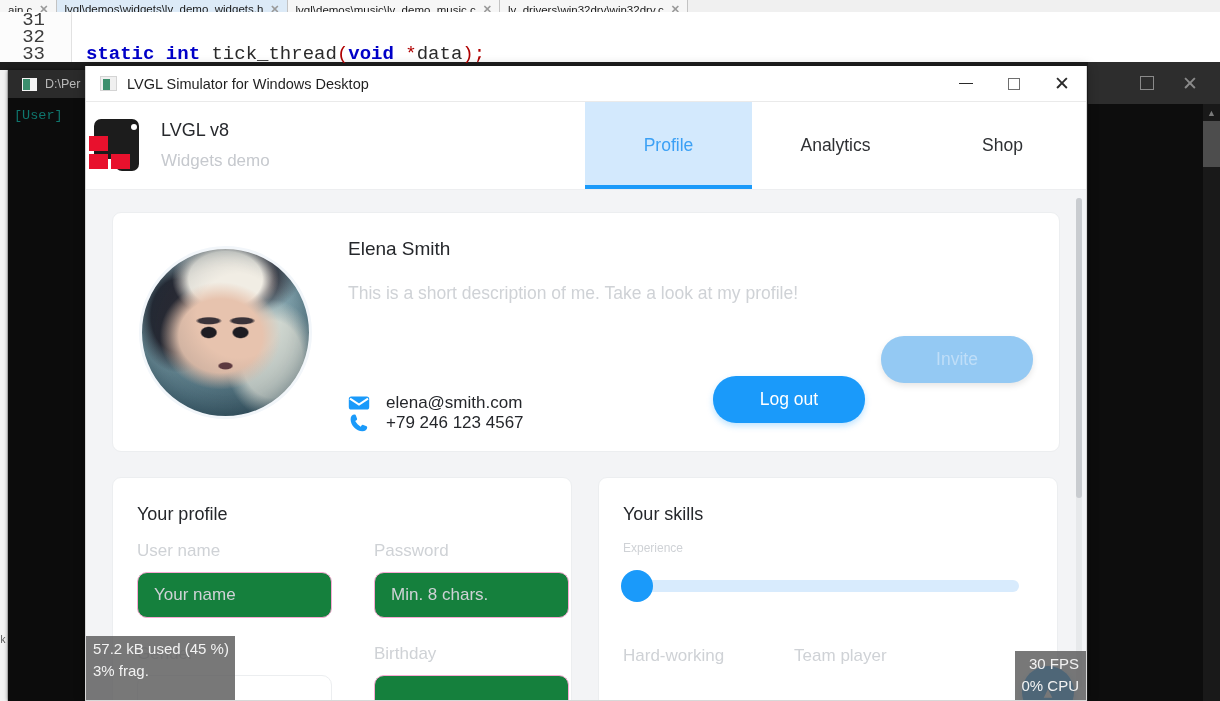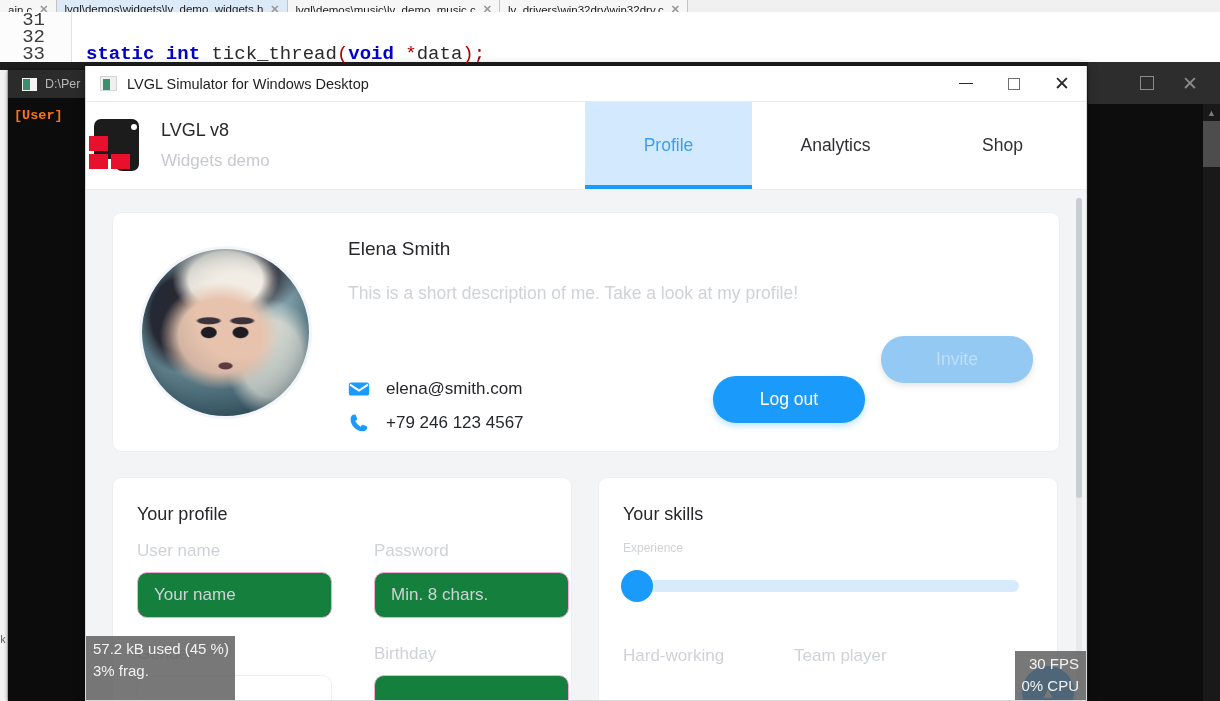--- a/index.html
+++ b/index.html
@@ -58,21 +58,21 @@
   .console-ico {
     width: 15px; height: 13px; background: #f4f4f4;
     display: inline-block; position: relative; flex: none;
   }
   .console-ico::before {
     content: ""; position: absolute; left: 1px; top: 1px;
     width: 7px; height: 11px; background: #3b8f6e;
   }
   .console-body { padding: 10px 0 0 6px; font-family: "Liberation Mono", monospace;
     font-size: 13.5px; color: #cfcfcf; }
-  .console-body .br { color: #f97316; font-weight: bold; }
+  .console-body .br { color: #0f766e; }
 
   
   .left-strip {
     position: absolute; left: 0; top: 70px; width: 8px; height: 631px;
     background: #f3f3f3; border-right: 1px solid #d0d0d0;
     font-size: 10px; color: #555; font-family: "Liberation Mono", monospace;
   }
   .left-strip span { position: absolute; left: 0px; }
 
   
@@ -199,21 +199,21 @@
       radial-gradient(ellipse 7% 5% at 40% 50%, #1d1c22 0 60%, rgba(0,0,0,0) 75%),
       radial-gradient(ellipse 7% 5% at 59% 50%, #1d1c22 0 60%, rgba(0,0,0,0) 75%),
       radial-gradient(ellipse 10% 3% at 40% 43%, #3a3339 0 60%, rgba(0,0,0,0) 80%),
       radial-gradient(ellipse 10% 3% at 60% 43%, #3a3339 0 60%, rgba(0,0,0,0) 80%),
       radial-gradient(ellipse 6% 3% at 50% 70%, #5d3a40 0 60%, rgba(0,0,0,0) 80%);
   }
   .pf-info { flex: 1; padding-top: 6px; }
   .pf-name { font-size: 19px; color: #25272b; margin-bottom: 23px; }
   .pf-desc { font-size: 17.5px; color: #cfd2d6; margin-bottom: 32px; }
   .pf-row { display: flex; align-items: flex-end; }
-  .pf-contacts { display: flex; flex-direction: column; gap: 14px; flex: 1; }
+  .pf-contacts { display: flex; flex-direction: column; flex: 1; }
   .pf-line { display: flex; align-items: center; gap: 16px; font-size: 17px; color: #25272b; }
   .ico-mail, .ico-phone { width: 22px; color: #1a9afa; flex: none; display: flex; }
   .pf-actions { display: flex; gap: 16px; padding-bottom: 10px; }
   .btn {
     width: 152px; height: 47px; border-radius: 23px; border: none;
     font-size: 17.5px; font-family: "Liberation Sans", sans-serif;
     display: flex; align-items: center; justify-content: center;
     box-shadow: 0 3px 6px rgba(26,154,250,.28);
   }
   .btn-primary { background: #1a9afa; color: #ffffff; margin-top: 40px; }

